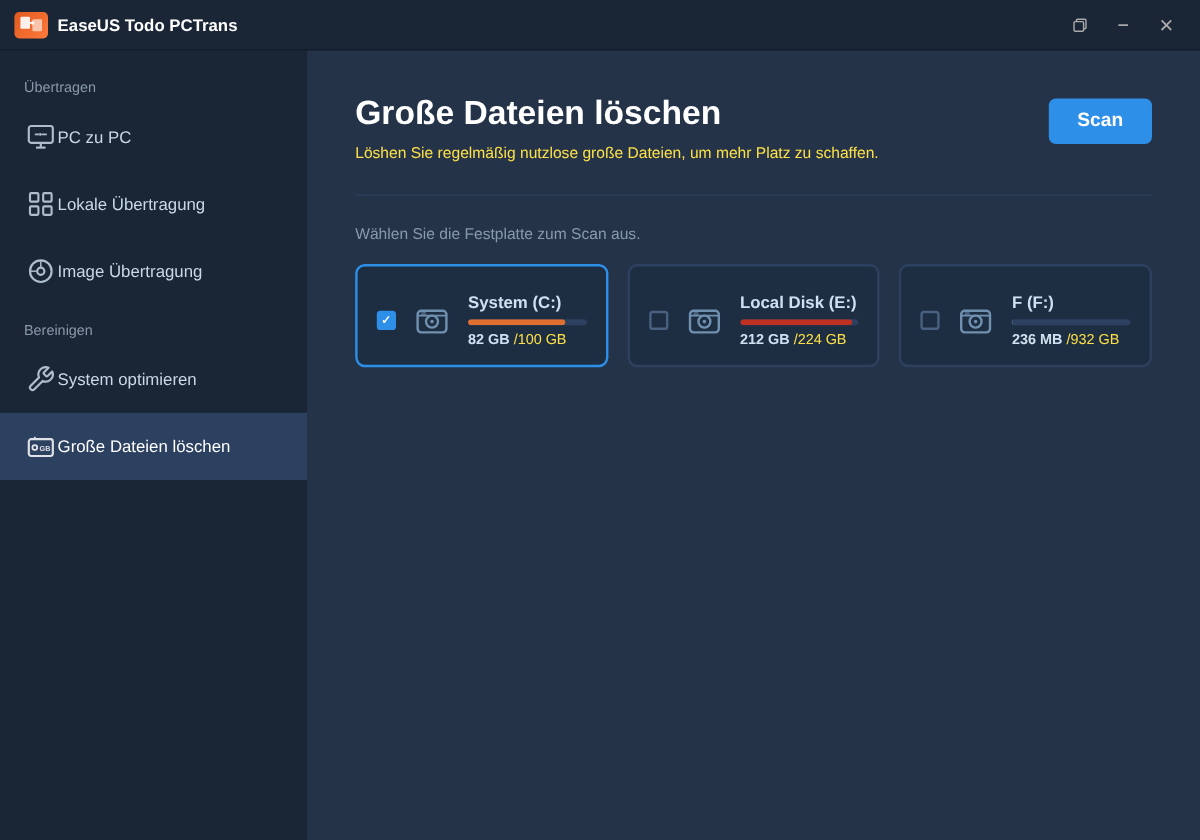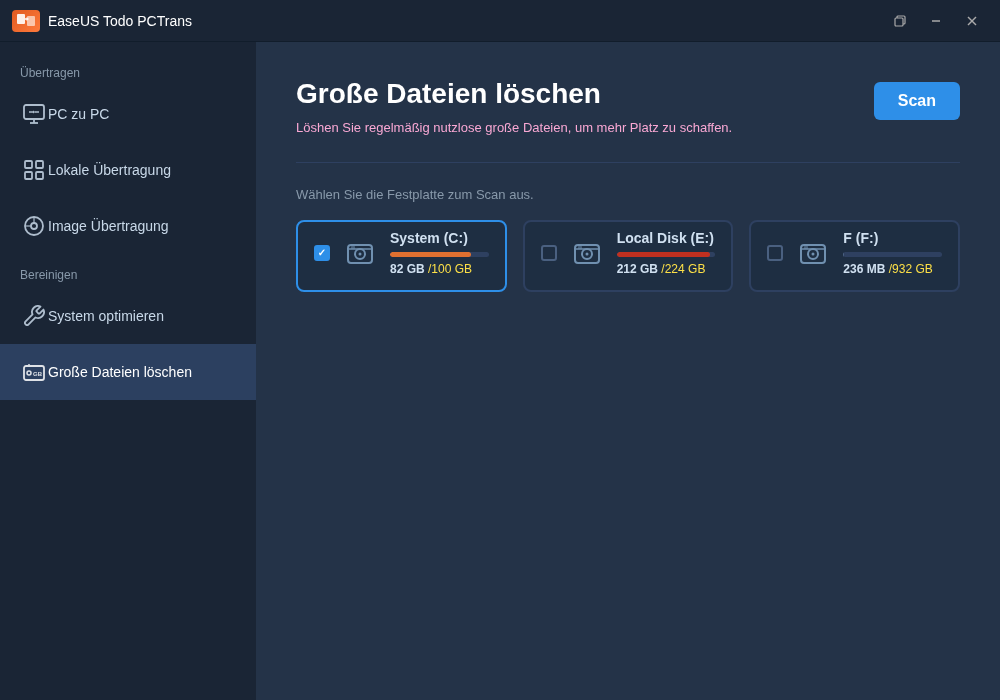--- a/index.html
+++ b/index.html
@@ -22,21 +22,21 @@
       padding: 0 12px;
       flex-shrink: 0;
       border-bottom: 1px solid #111d2b;
     }
     .titlebar-logo {
       display: flex;
       align-items: center;
       gap: 8px;
       color: #fff;
       font-size: 14px;
-      font-weight: 400;
+      font-weight: 700;
     }
     .logo-icon {
       width: 28px;
       height: 22px;
       background: linear-gradient(135deg, #e05a20, #ff7a3c);
       border-radius: 4px;
       display: flex;
       align-items: center;
       justify-content: center;
       font-size: 10px;
@@ -127,21 +127,21 @@
     }
     .content-title-block {}
     .content-title {
       font-size: 28px;
       color: #ffffff;
       font-weight: 600;
       margin-bottom: 8px;
     }
     .content-subtitle {
       font-size: 13px;
-      color: #f9a8d4;
+      color: #fde047;
       max-width: 520px;
       line-height: 1.5;
     }
     .scan-btn {
       background: #2e8fe8;
       color: #fff;
       border: none;
       padding: 10px 24px;
       font-size: 16px;
       font-weight: 600;
@@ -169,21 +169,21 @@
     
     .disk-grid {
       display: grid;
       grid-template-columns: repeat(3, 1fr);
       gap: 16px;
     }
     .disk-card {
       background: #1e2e42;
       border: 2px solid #2e4060;
       border-radius: 8px;
-      padding: 8px 16px 14px 16px;
+      padding: 22px 16px 14px 16px;
       cursor: pointer;
       display: flex;
       align-items: center;
       gap: 12px;
       transition: border-color 0.15s;
     }
     .disk-card.selected {
       border-color: #2e8fe8;
     }
 

